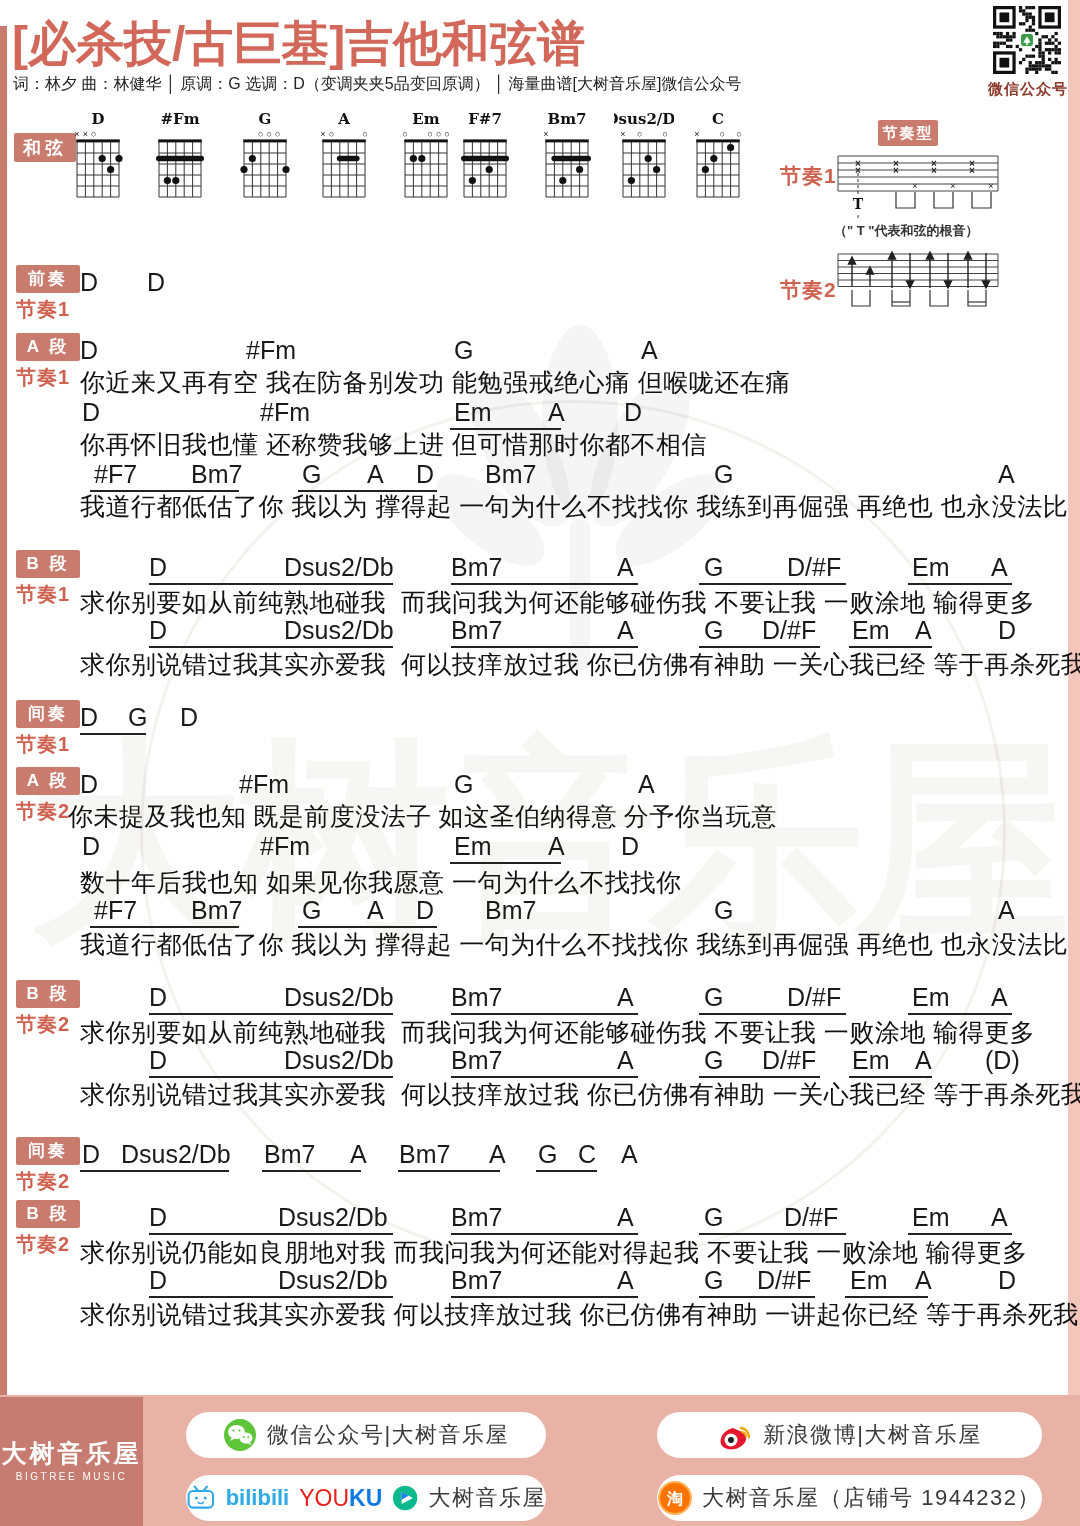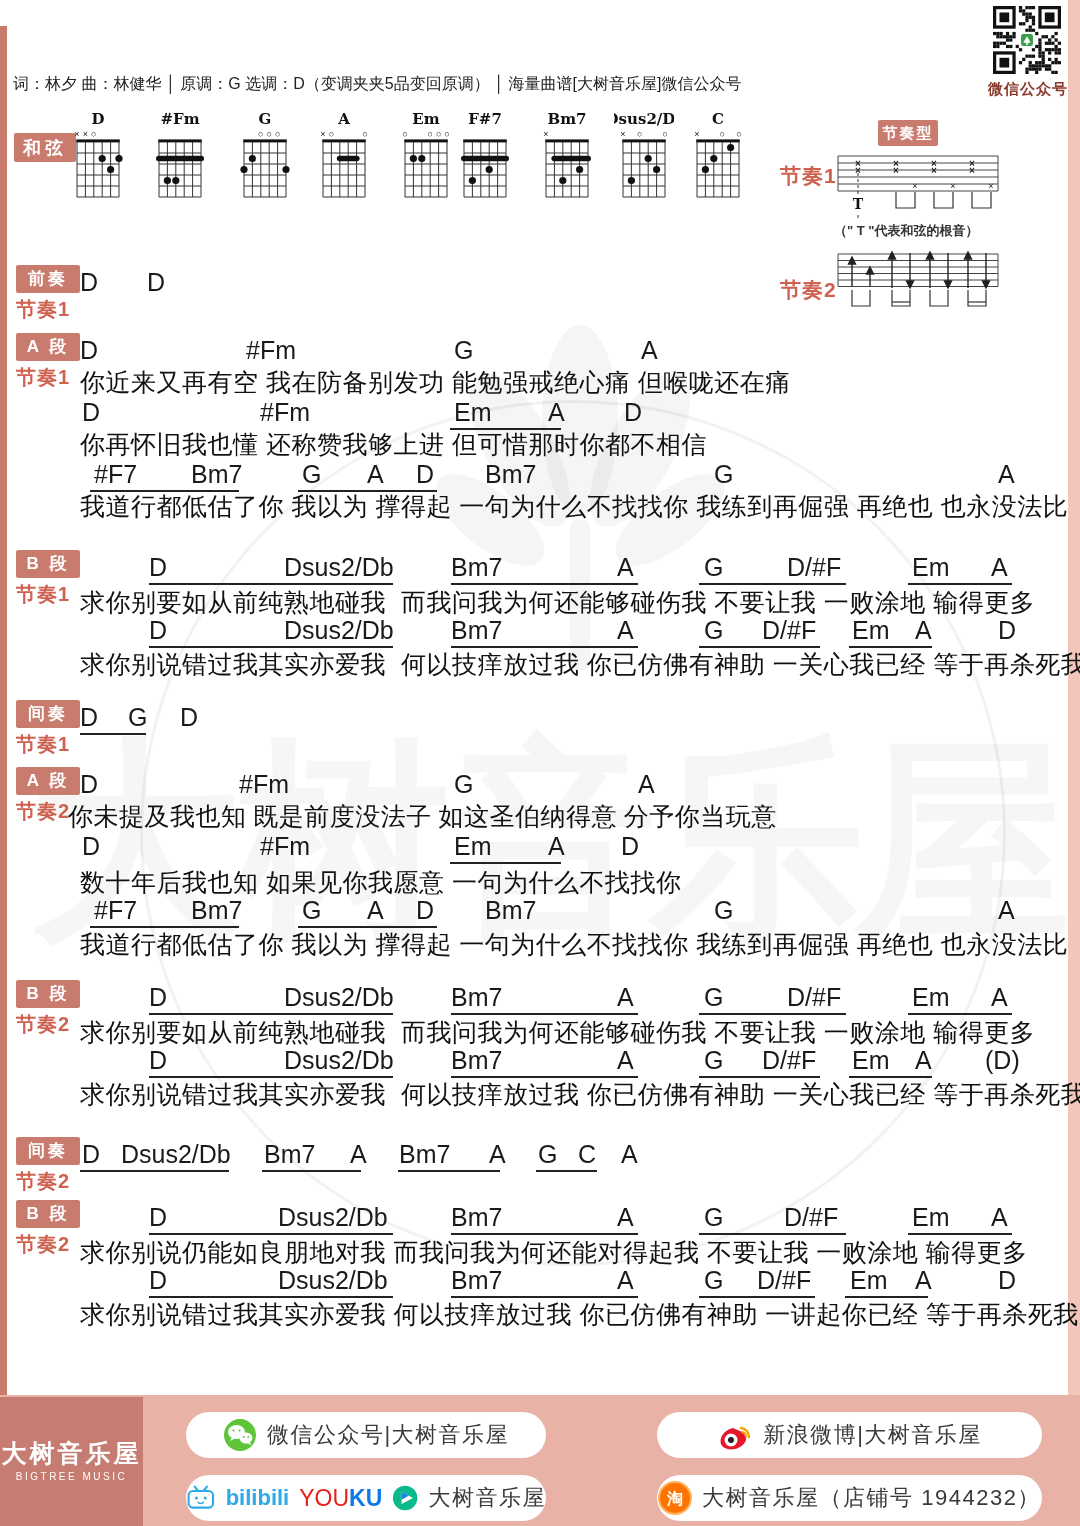--- a/index.html
+++ b/index.html
@@ -67,20 +67,21 @@
       <ellipse cx="90" cy="250" rx="28" ry="65" transform="rotate(-52 90 250)"></ellipse>
       <ellipse cx="270" cy="250" rx="28" ry="65" transform="rotate(52 270 250)"></ellipse>
       <rect x="170" y="250" width="20" height="150" rx="8"></rect>
     </g>
   </svg>
 
   <div class="content">
     <div class="strip-left"></div>
     <div class="strip-right"></div>
 
+    <div class="title">[必杀技/古巨基]吉他和弦谱</div>
     <div class="subtitle">词：林夕 曲：林健华 │ 原调：G 选调：D（变调夹夹5品变回原调） │ 海量曲谱[大树音乐屋]微信公众号</div>
     <svg class="qr" id="qr-svg" width="68" height="68" viewBox="0 0 63 63">
         <rect x="0" y="0" width="63" height="63" fill="#fff"></rect>
         <rect x="24" y="0" width="3" height="3" fill="#111"></rect>
         <rect x="30" y="0" width="3" height="3" fill="#111"></rect>
         <rect x="33" y="0" width="3" height="3" fill="#111"></rect>
         <rect x="36" y="0" width="3" height="3" fill="#111"></rect>
         <rect x="24" y="3" width="3" height="3" fill="#111"></rect>
         <rect x="27" y="3" width="3" height="3" fill="#111"></rect>
         <rect x="27" y="6" width="3" height="3" fill="#111"></rect>

